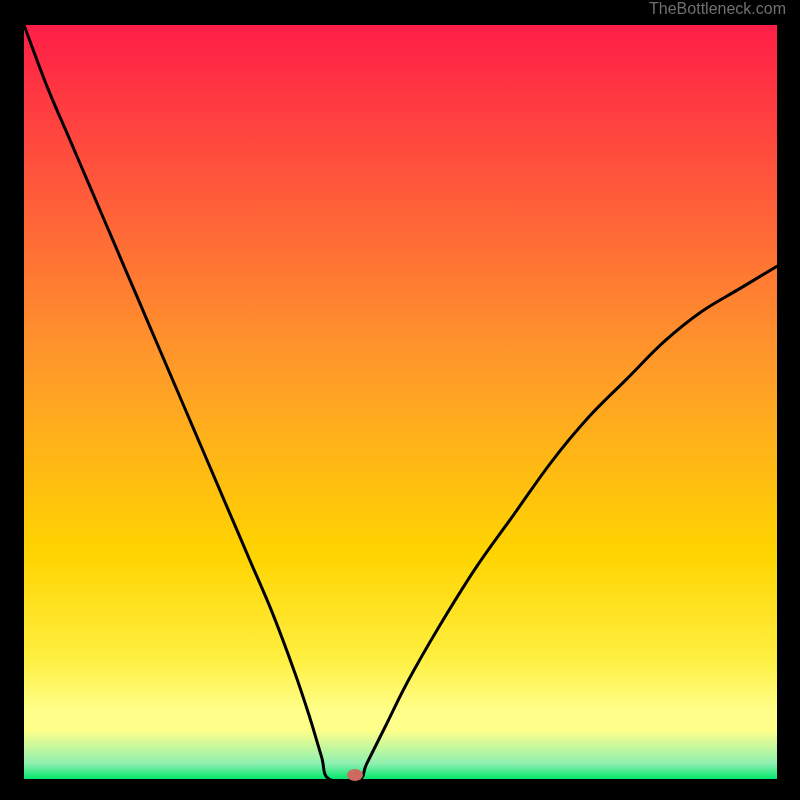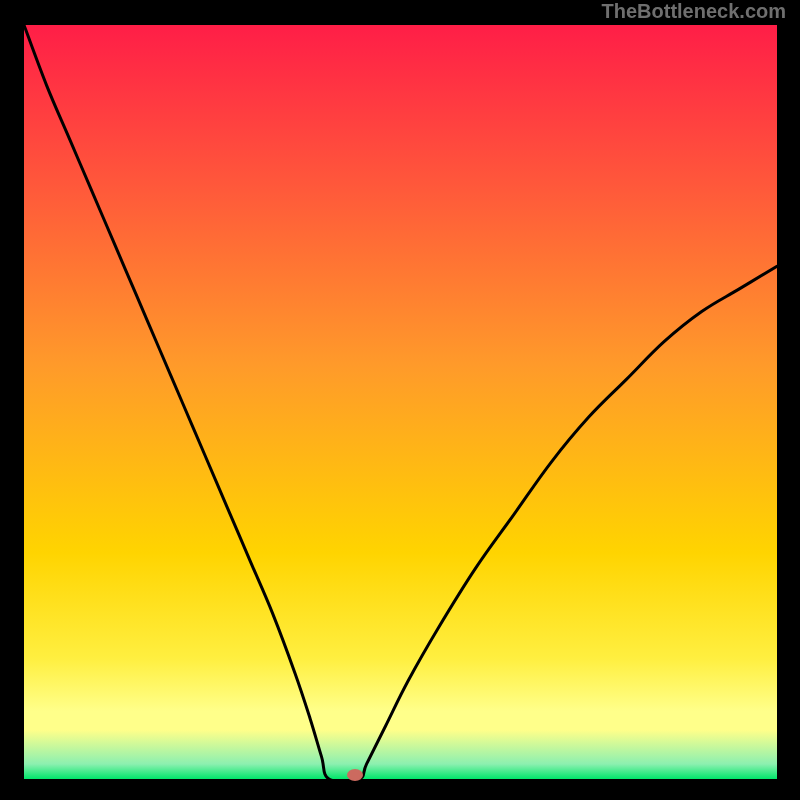--- a/index.html
+++ b/index.html
@@ -1,20 +1,20 @@
 <!DOCTYPE html>
 <html><head>
 <meta charset="utf-8">
 <style>
   html,body{margin:0;padding:0;width:800px;height:800px;background:#000;overflow:hidden;font-family:Arial,Helvetica,sans-serif}
   .frame{position:absolute;left:0;top:0;width:800px;height:800px;background:#000}
   .plot-area{position:absolute;box-sizing:border-box}
   .green-strip-1{position:absolute;left:0;right:0}
   .green-strip-2{position:absolute;left:0;right:0}
-  .wm{position:absolute;color:#6f6f6f;font-size:20px;font-weight:700;letter-spacing:0}
+  .wm{position:absolute;color:#6f6f6f;font-size:16px;font-weight:400;letter-spacing:0}
   .curve{position:absolute;left:0;top:0}
   .marker{position:absolute;border-radius:50%}
 </style>
 </head>
 <body>
 
 <div class="frame">
   <div class="plot-area" id="plot" style="left: 24px; top: 25px; width: 753px; height: 754px; background: linear-gradient(rgb(255, 30, 71) 0%, rgb(255, 90, 58) 22%, rgb(255, 154, 42) 45%, rgb(255, 212, 0) 70%, rgb(255, 239, 64) 84%, rgb(255, 255, 138) 91%, rgb(255, 255, 138) 100%);">
     <div class="green-strip-1" id="gs1" style="top: 704.99px; height: 33.93px; background: linear-gradient(rgb(255, 255, 138) 0%, rgb(140, 240, 176) 100%);"></div>
     <div class="green-strip-2" id="gs2" style="top: 738.92px; height: 15.08px; background: linear-gradient(rgb(140, 240, 176) 0%, rgb(0, 230, 106) 100%);"></div>

